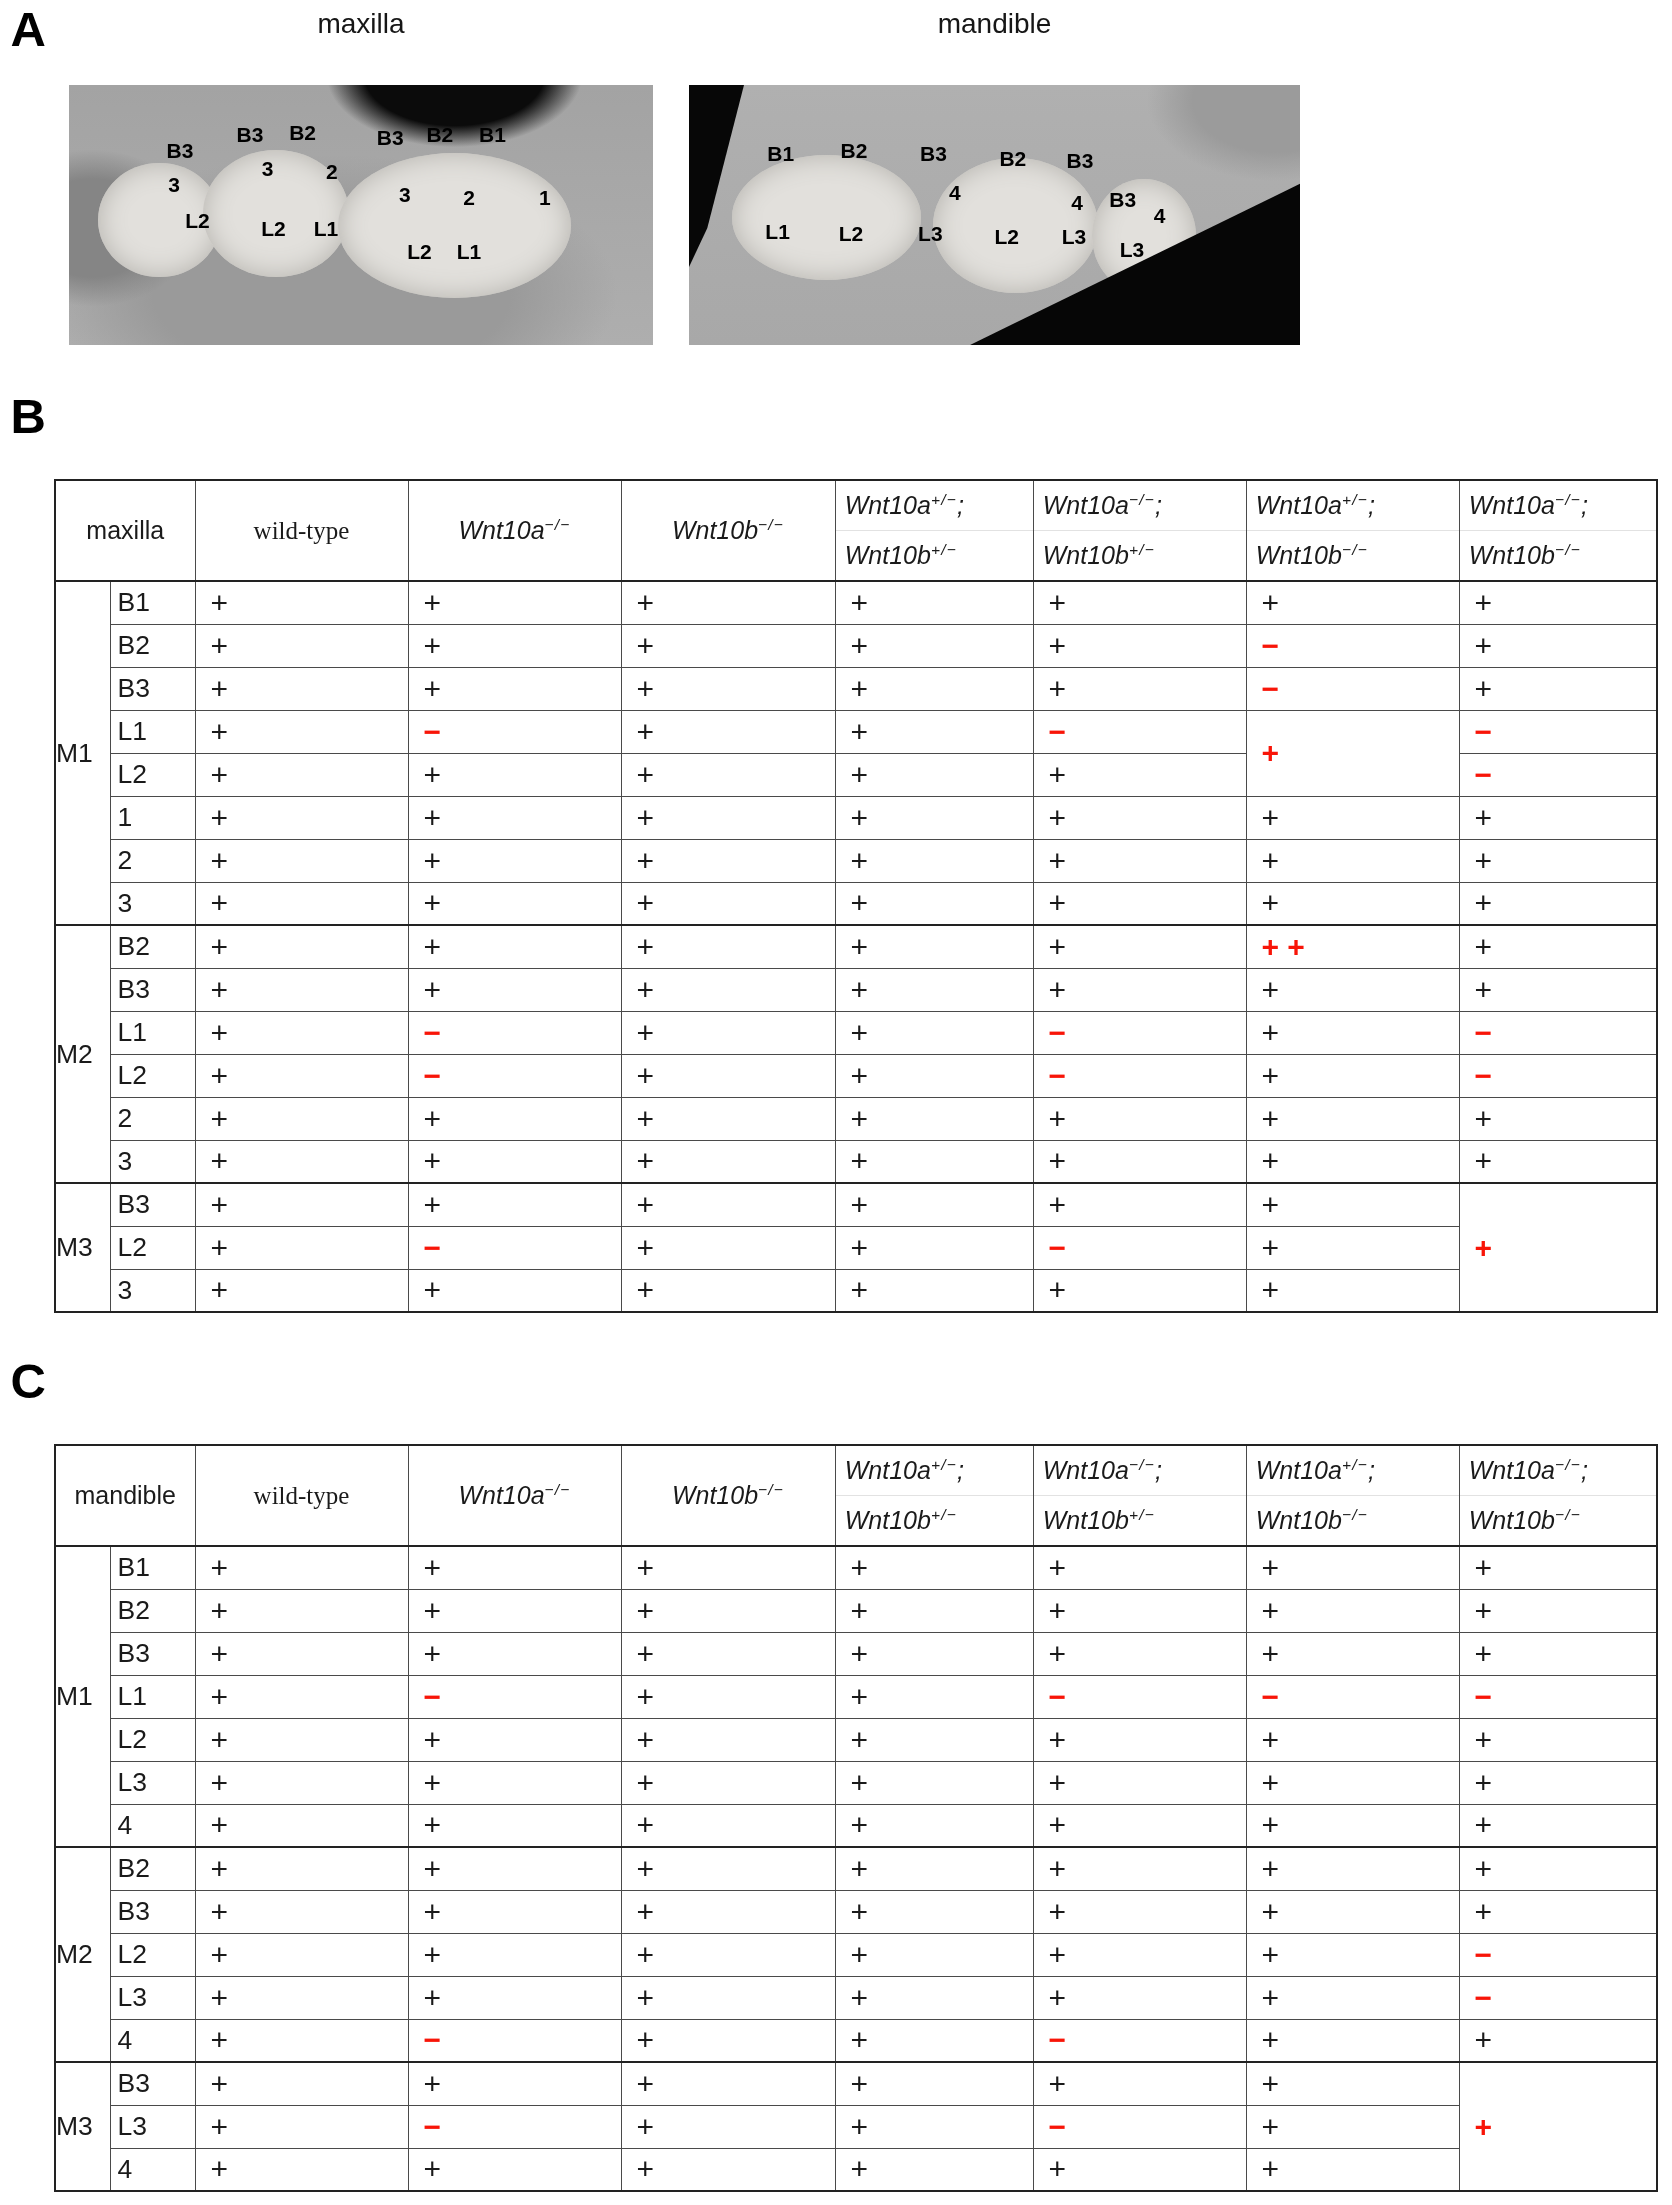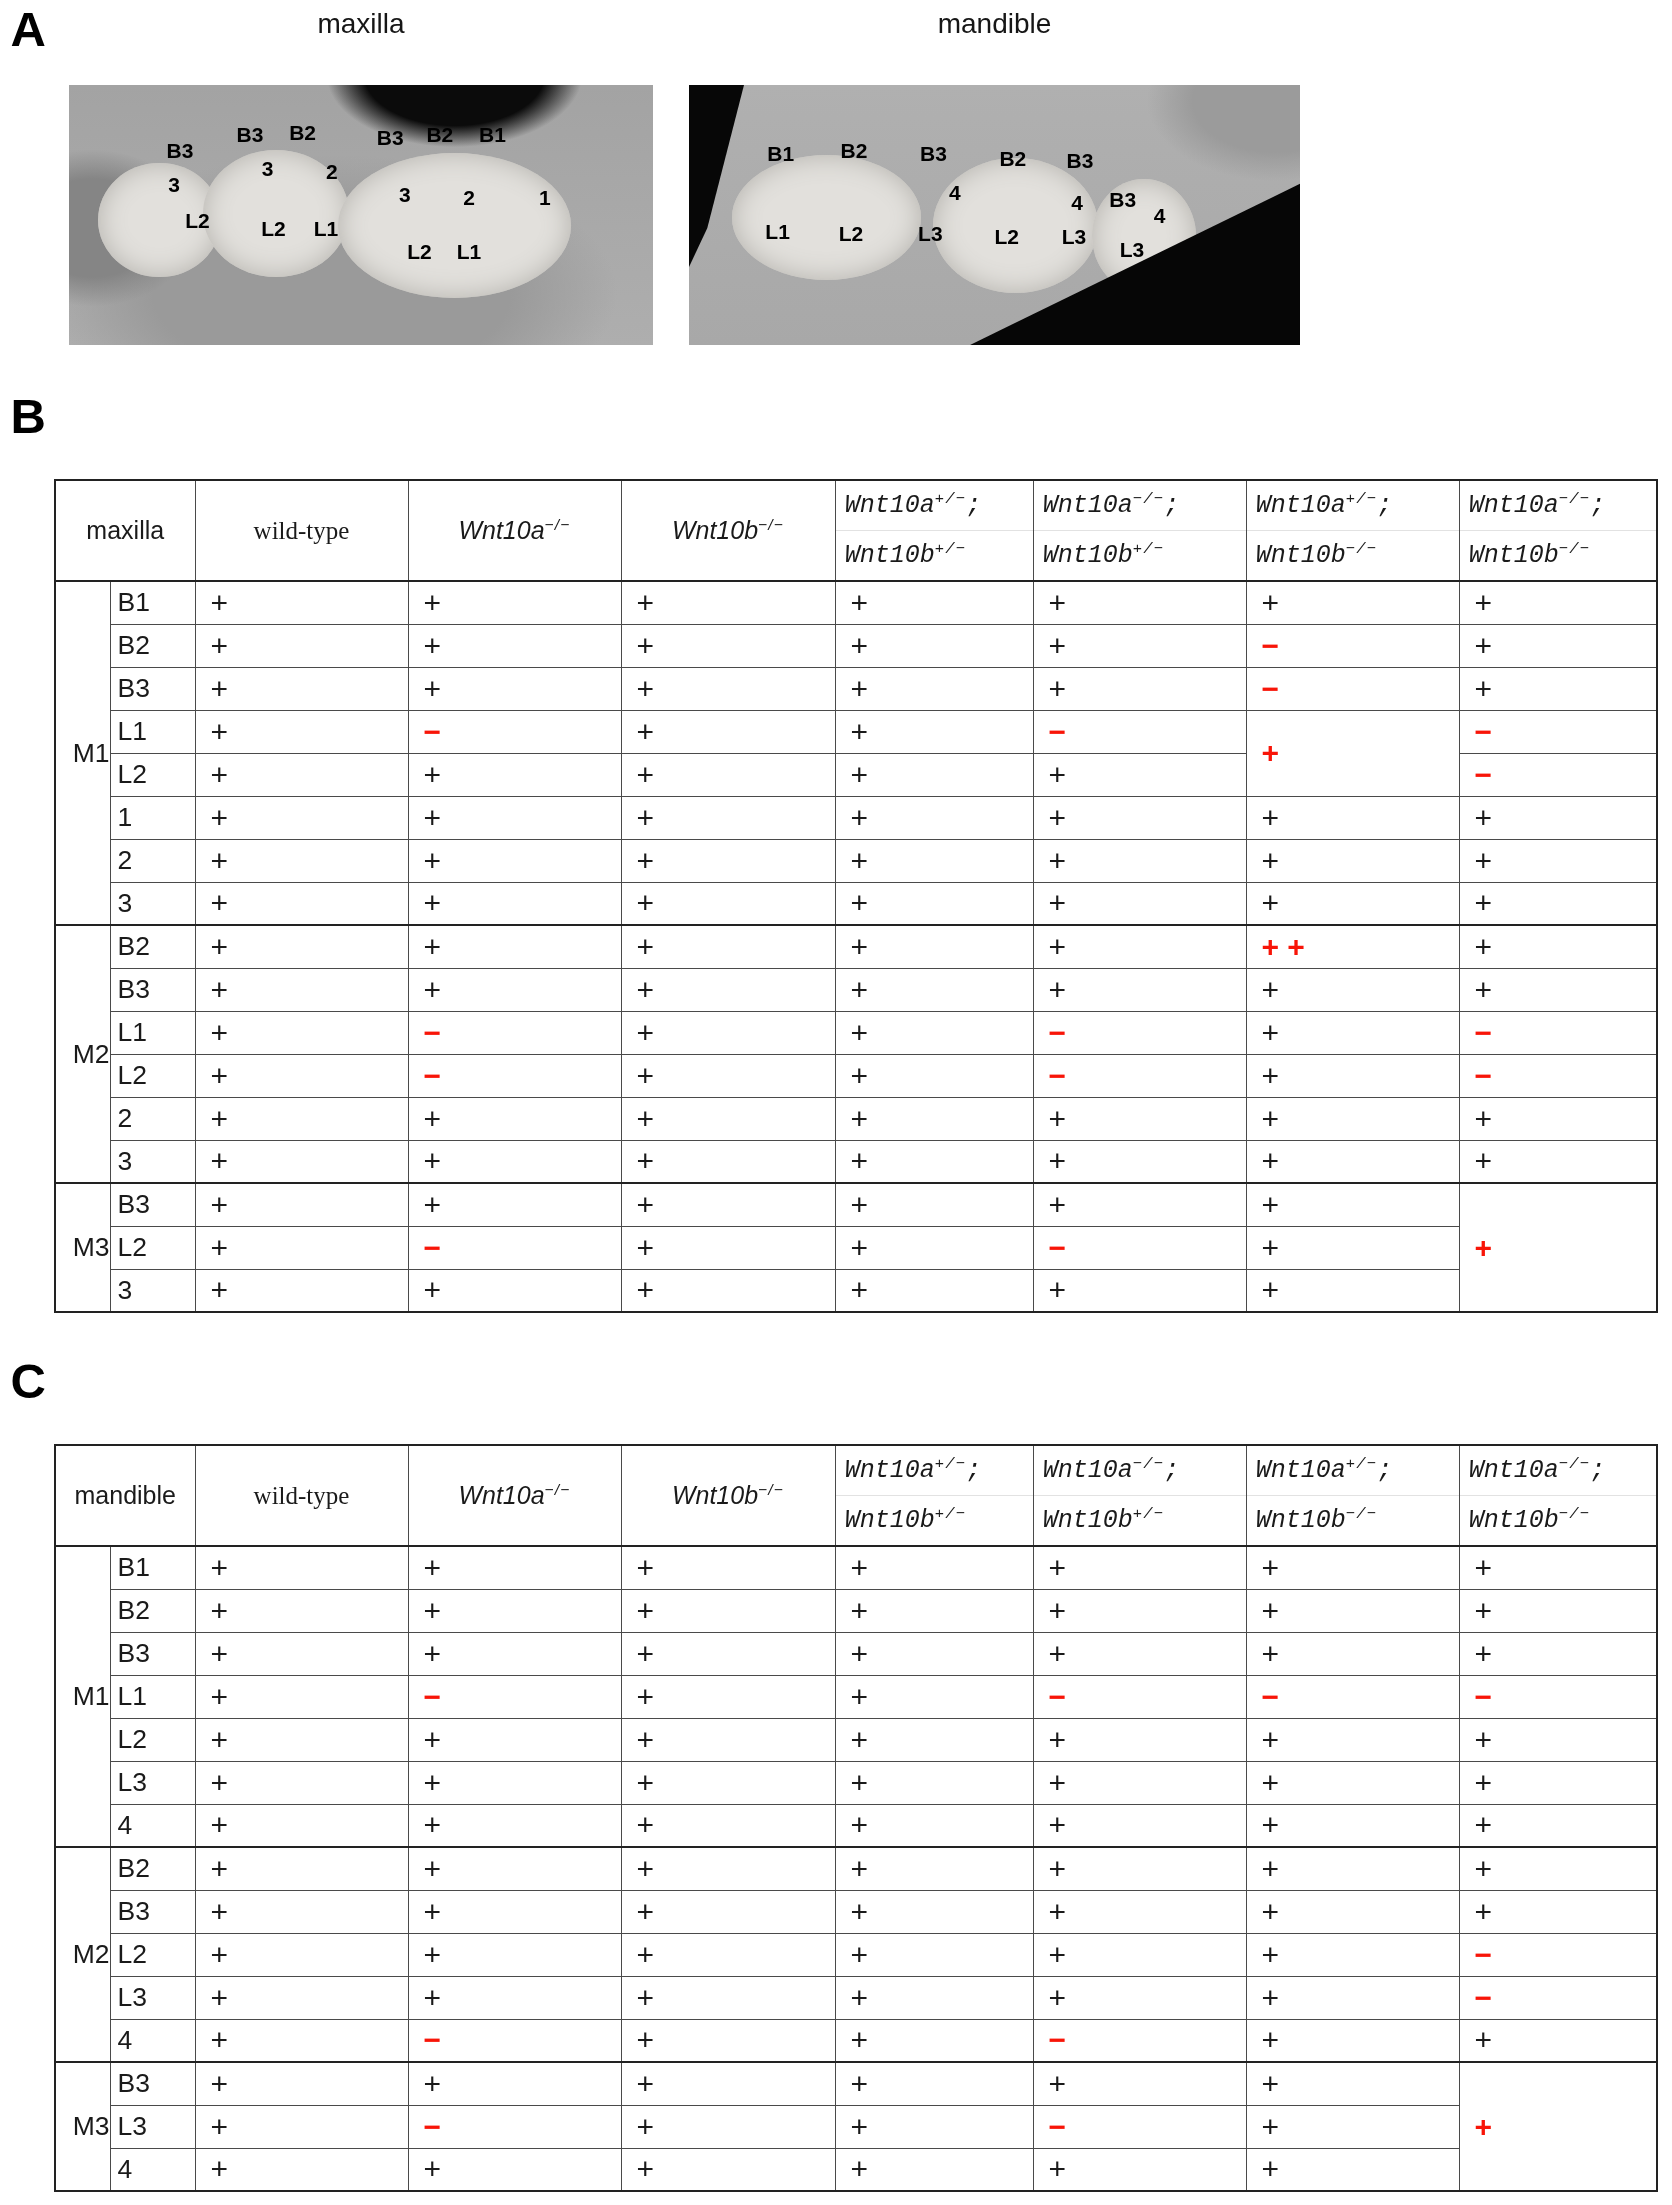--- a/index.html
+++ b/index.html
@@ -88,28 +88,28 @@
     padding:0;font-weight:normal;vertical-align:middle;
     overflow:hidden;
   }
   .cusp-table thead tr{height:101px;}
   .cusp-table tbody tr{height:43px;}
   .cusp-table thead th{border-bottom:2.3px solid #222;}
   .cusp-table tbody tr.section-start td{border-top:2.3px solid #222;}
   th.corner{font-size:25px;text-align:center;}
   th.h-single{font-size:25px;text-align:center;font-style:italic;}
   th.h-single .plain{font-style:normal;font-family:Liberation Serif, serif;}
-  th.h-split{font-style:italic;font-family:Liberation Mono, monospace;}
+  th.h-split{font-style:italic;}
   .h-line{
     height:49px;display:flex;align-items:center;
     padding-left:9.2px;font-size:25px;
   }
   .h-line2{border-top:1.2px solid #e2e2e2;}
   .cusp-table sup{font-size:15.5px;font-style:italic;letter-spacing:1.2px;}
-  td.molar{font-size:26.5px;text-align:right;}
+  td.molar{font-size:26.5px;text-align:left;}
   td.cusp{font-size:26.5px;text-align:left;padding-left:7px;}
   td.val{font-size:30px;text-align:left;padding-left:15px;line-height:1;}
   td.val.red{color:#f81508;font-weight:bold;}
 </style>
 </head>
 <body>
 
 <div class="page">
 
   <div class="panel-letter" id="label-a">A</div>

